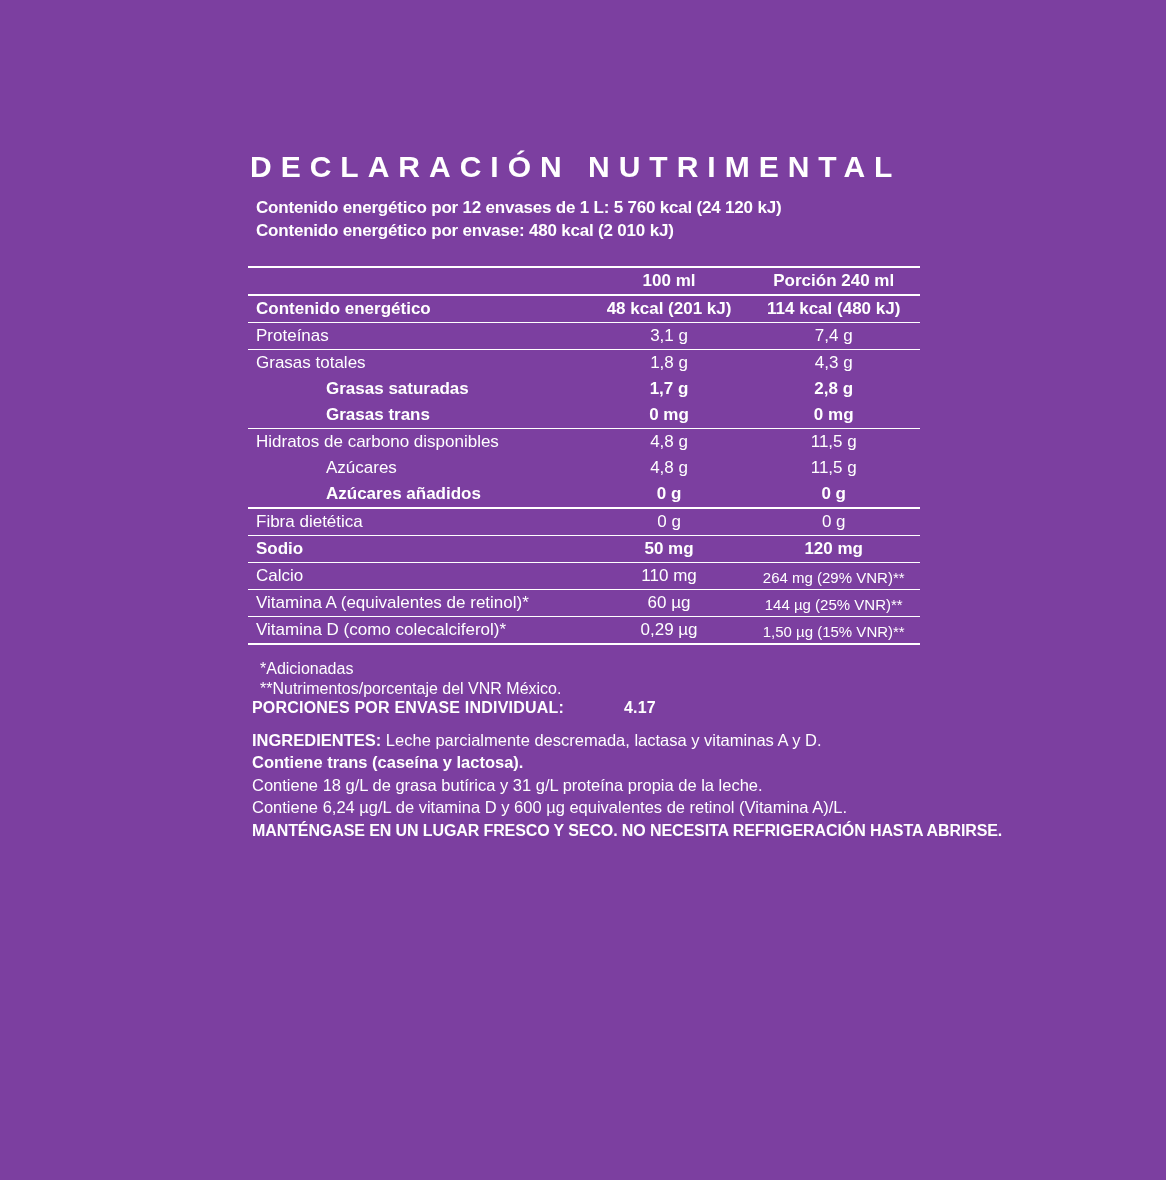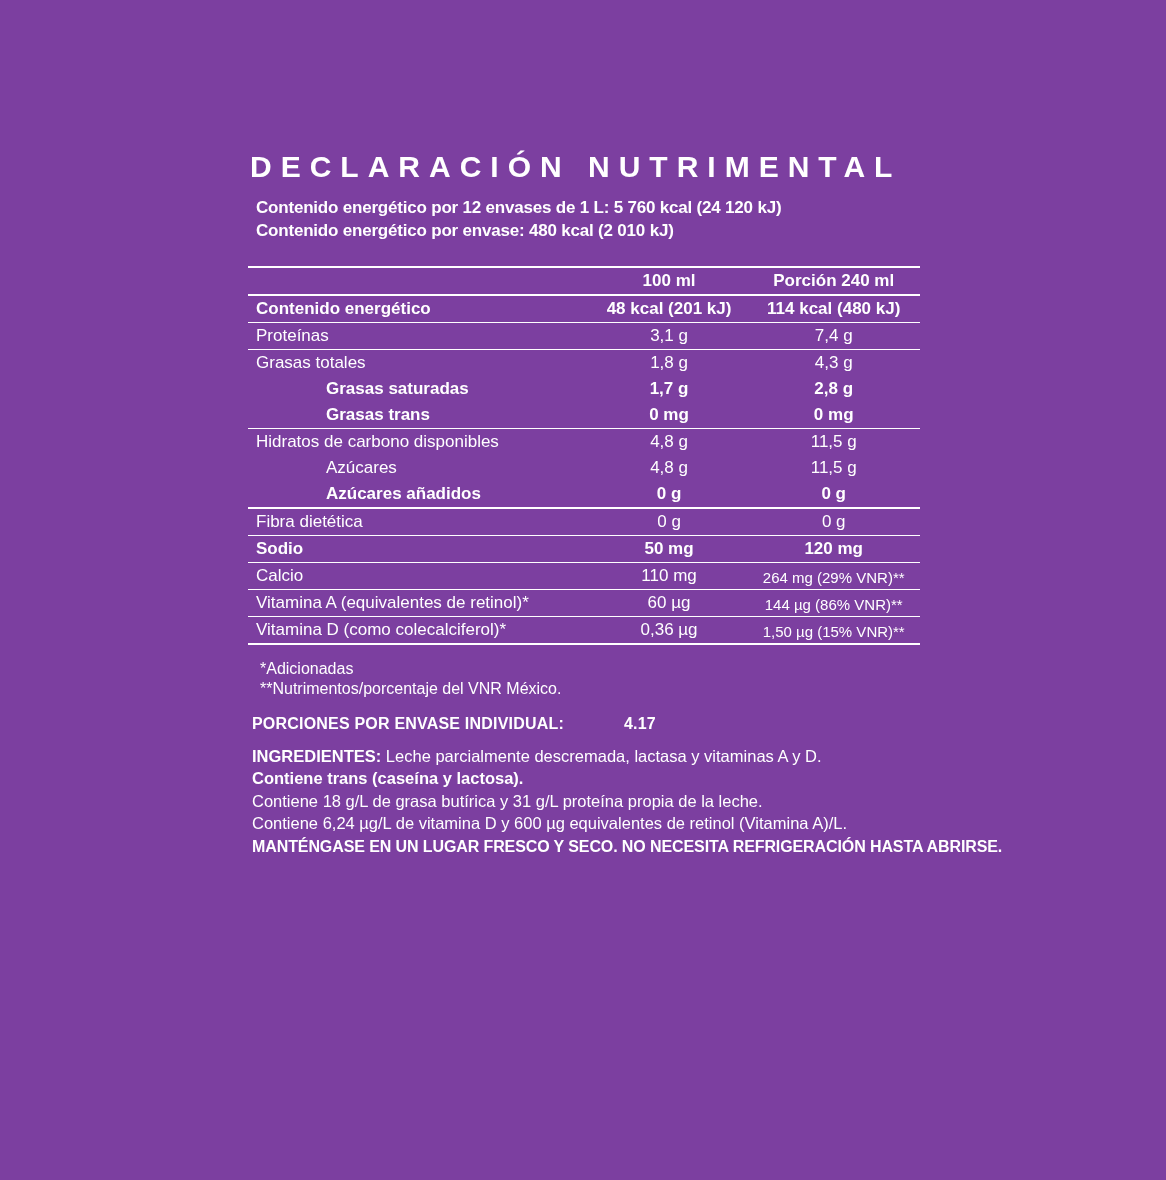--- a/index.html
+++ b/index.html
@@ -59,21 +59,20 @@
   .light { font-weight: normal; }
   .vnr { font-size: 15px; }
 
   .notes {
     margin-top: 8px;
     font-size: 16px;
     line-height: 1.25;
     padding-left: 12px;
   }
   .portions {
-    margin-top: 16px;
     font-size: 16px;
     font-weight: bold;
     letter-spacing: 0.2px;
     padding-left: 4px;
     white-space: nowrap;
   }
   .portions .val { display: inline-block; margin-left: 60px; font-weight: bold; }
   .ingredients {
     margin-top: 12px;
     font-size: 16.5px;
@@ -171,26 +170,26 @@
 
       <tr class="rule-thin">
         <td class="col-name">Calcio</td>
         <td class="col-100">110 mg</td>
         <td class="col-por vnr">264 mg (29% VNR)**</td>
       </tr>
 
       <tr class="rule-thin">
         <td class="col-name">Vitamina A (equivalentes de retinol)*</td>
         <td class="col-100">60 µg</td>
-        <td class="col-por vnr">144 µg (86% VNR)**</td>
+        <td class="col-por vnr">144 µg (25% VNR)**</td>
       </tr>
 
       <tr class="rule-thin">
         <td class="col-name">Vitamina D (como colecalciferol)*</td>
-        <td class="col-100">0,36 µg</td>
+        <td class="col-100">0,29 µg</td>
         <td class="col-por vnr">1,50 µg (15% VNR)**</td>
       </tr>
 
       <tr class="rule-top">
         <td class="col-name"></td>
         <td class="col-100"></td>
         <td class="col-por"></td>
       </tr>
     </tbody>
   </table>

